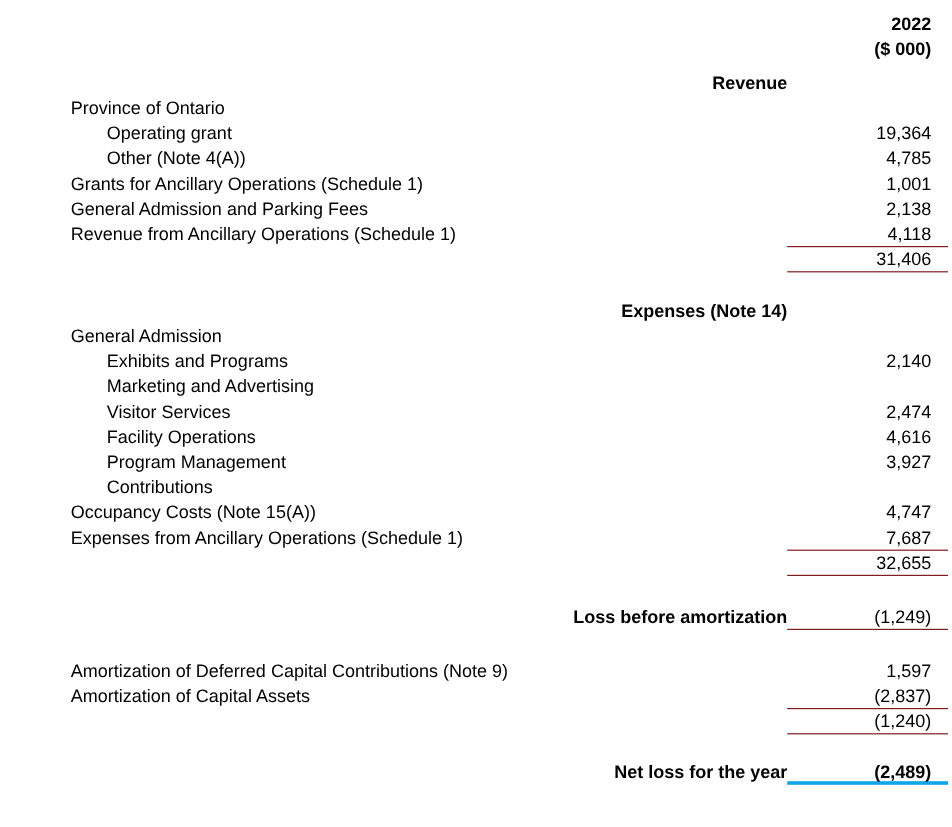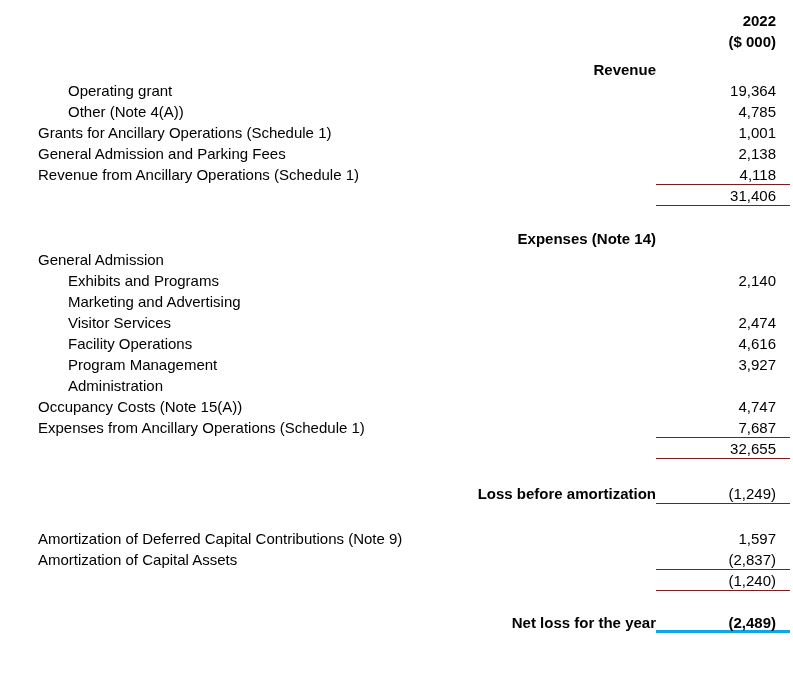--- a/index.html
+++ b/index.html
@@ -11,21 +11,21 @@
     width: 793px;
     height: 689px;
     font-family: "Liberation Sans", sans-serif;
     font-size: 15px;
     color: #000000;
     overflow: hidden;
   }
   .page {
     box-sizing: border-box;
     width: 793px;
-    padding: 10px 3px 0 38px;
+    padding: 10px 3px 0 59px;
   }
   .row {
     display: flex;
     height: 21px;
     line-height: 21px;
   }
   .label {
     flex: 1;
     white-space: nowrap;
     overflow: hidden;
@@ -67,20 +67,24 @@
       <div class="row">
         <div class="label"></div>
         <div class="value bold">($ 000)</div>
       </div>
       <div class="spacer" style="height: 7px;"></div>
       <div class="row">
         <div class="label bold">Revenue</div>
         <div class="value"></div>
       </div>
       <div class="row">
+        <div class="label">Province of Ontario</div>
+        <div class="value"></div>
+      </div>
+      <div class="row">
         <div class="label indent">Operating grant</div>
         <div class="value">19,364</div>
       </div>
       <div class="row">
         <div class="label indent">Other (Note 4(A))</div>
         <div class="value">4,785</div>
       </div>
       <div class="row">
         <div class="label">Grants for Ancillary Operations (Schedule 1)</div>
         <div class="value">1,001</div>
@@ -119,21 +123,21 @@
       </div>
       <div class="row">
         <div class="label indent">Facility Operations</div>
         <div class="value">4,616</div>
       </div>
       <div class="row">
         <div class="label indent">Program Management</div>
         <div class="value">3,927</div>
       </div>
       <div class="row">
-        <div class="label indent">Administration</div>
+        <div class="label indent">Contributions</div>
       </div>
       <div class="row">
         <div class="label">Occupancy Costs (Note 15(A))</div>
         <div class="value">4,747</div>
       </div>
       <div class="row">
         <div class="label">Expenses from Ancillary Operations (Schedule 1)</div>
         <div class="value rule-below">7,687</div>
       </div>
       <div class="row">

